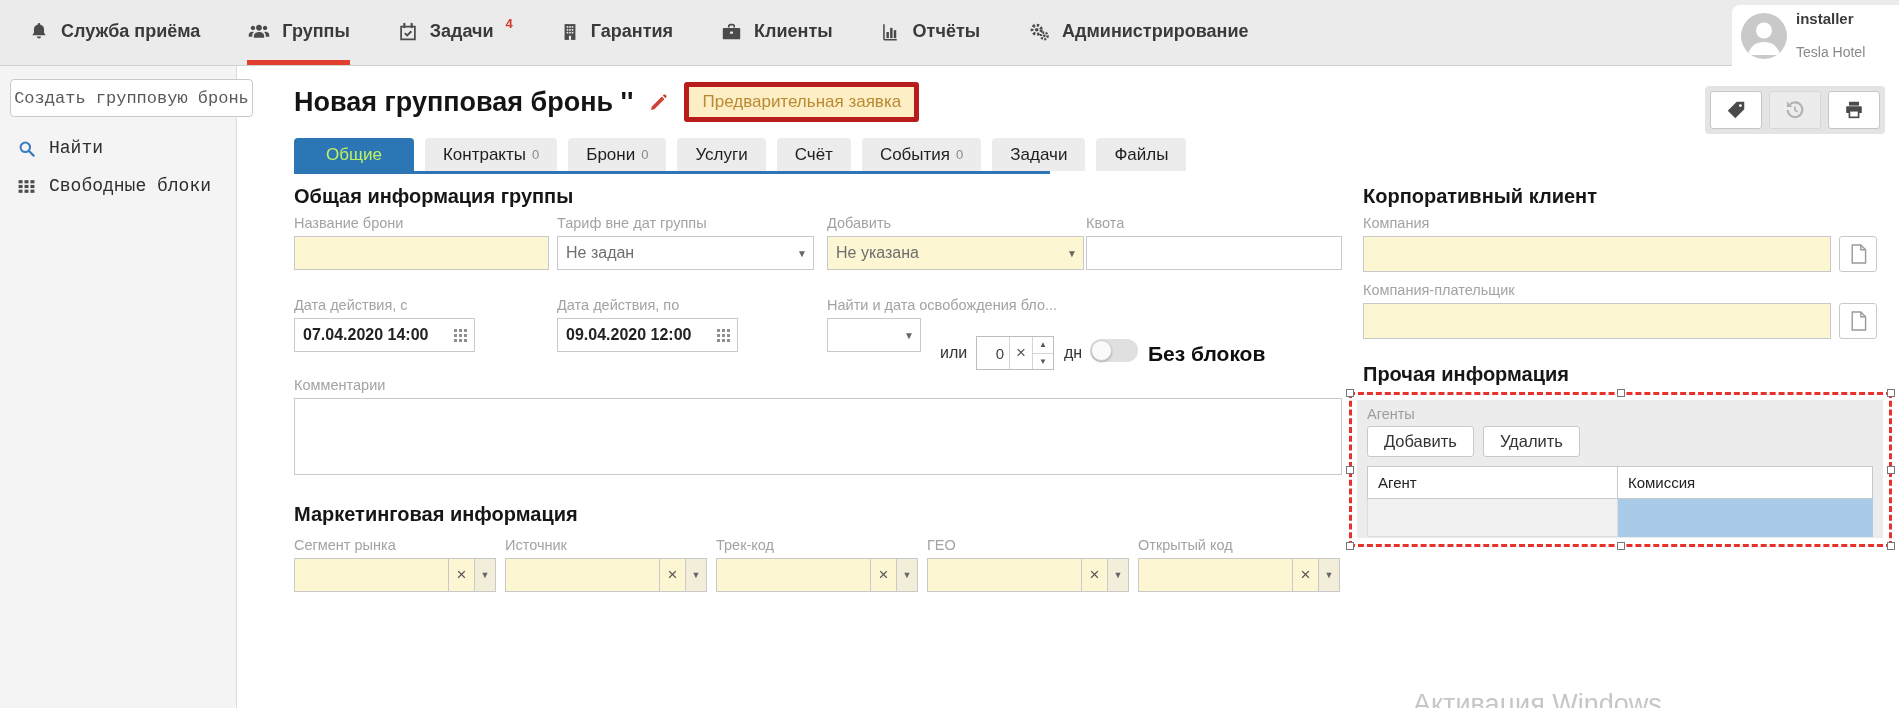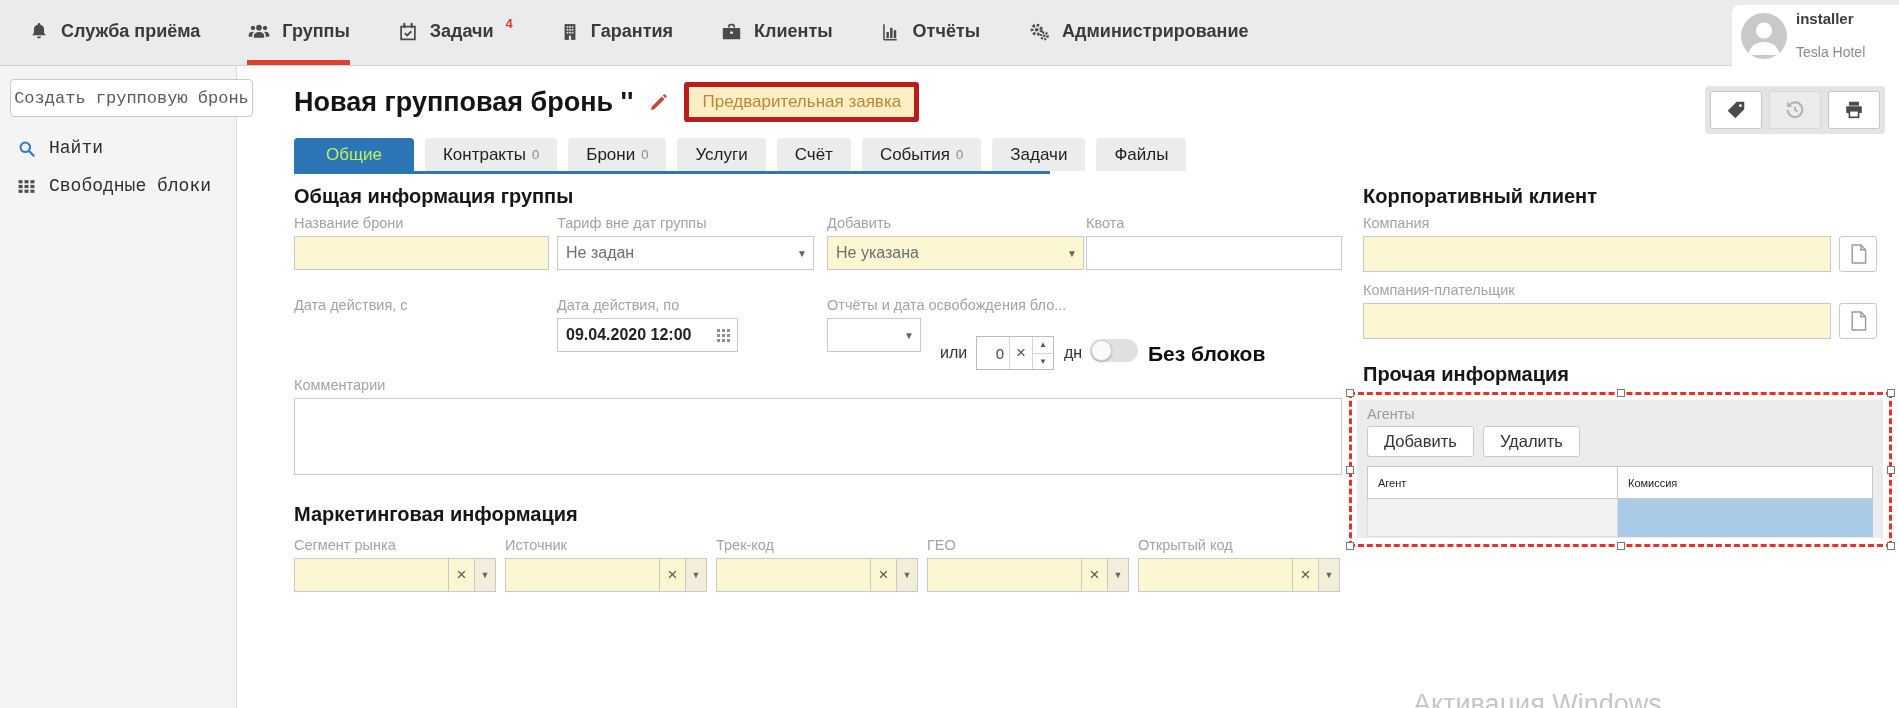--- a/index.html
+++ b/index.html
@@ -198,21 +198,21 @@
   }
   .agents-label { font-size:14.5px; color:#9d9d9d; }
   .agents-buttons { margin-top:4px; display:flex; gap:9px; }
   .panel-btn {
     height:31px; padding:0 16px; background:#fff; border:1px solid #c9c9c9;
     border-radius:3px; font-size:16.5px; color:#333; font-family:inherit; cursor:pointer;
   }
   .agents-table { margin-top:9px; width:100%; border-collapse:collapse; table-layout:fixed; }
   .agents-table th {
     background:#fff; border:1px solid #c9c9c9; font-weight:normal;
-    font-size:11px; text-align:left; padding:5px 10px; height:32px; color:#222;
+    font-size:15px; text-align:left; padding:5px 10px; height:32px; color:#222;
   }
   .agents-table td { height:38px; }
   .cell-agent { background:#f1f1f1; border:1px solid #dcdcdc; }
   .cell-commission { background:#a9cbe8; border:1px solid #a9cbe8; }
 
   .annotation {
     position:absolute; left:1085px; top:326px; width:543px; height:155px;
     border:3px dashed #e8312a; z-index:5; pointer-events:none;
   }
   .handle {
@@ -463,20 +463,38 @@
   </div>
   <div class="field" id="f-quota">
     <div class="flabel">Квота</div>
     <div class="control">
         <input class="plain" style="">
       </div>
   </div>
 
   <div class="field" id="f-datefrom">
     <div class="flabel">Дата действия, с</div>
+    <div class="control date-input">
+      <input class="plain" value="07.04.2020 14:00" style="">
+      <span class="date-grid">
+          <svg width="13" height="13" viewBox="0 0 13 13">
+            <g fill="currentColor">
+              <rect x="0" y="0" width="3" height="3"></rect>
+              <rect x="5" y="0" width="3" height="3"></rect>
+              <rect x="10" y="0" width="3" height="3"></rect>
+              <rect x="0" y="5" width="3" height="3"></rect>
+              <rect x="5" y="5" width="3" height="3"></rect>
+              <rect x="10" y="5" width="3" height="3"></rect>
+              <rect x="0" y="10" width="3" height="3"></rect>
+              <rect x="5" y="10" width="3" height="3"></rect>
+              <rect x="10" y="10" width="3" height="3"></rect>
+            </g>
+          </svg>
+        </span>
+    </div>
   </div>
   <div class="field" id="f-dateto">
     <div class="flabel">Дата действия, по</div>
     <div class="control date-input">
       <input class="plain" value="09.04.2020 12:00" style="">
       <span class="date-grid">
           <svg width="13" height="13" viewBox="0 0 13 13">
             <g fill="currentColor">
               <rect x="0" y="0" width="3" height="3"></rect>
               <rect x="5" y="0" width="3" height="3"></rect>
@@ -486,21 +504,21 @@
               <rect x="10" y="5" width="3" height="3"></rect>
               <rect x="0" y="10" width="3" height="3"></rect>
               <rect x="5" y="10" width="3" height="3"></rect>
               <rect x="10" y="10" width="3" height="3"></rect>
             </g>
           </svg>
         </span>
     </div>
   </div>
   <div class="field" id="f-release">
-    <div class="flabel">Отчёты и дата освобождения бло...</div>
+    <div class="flabel">Найти и дата освобождения бло...</div>
     <div class="control">
       <span class="sel-text"></span>
       <span class="sel-arrow">▼</span>
     </div>
   </div>
   <span class="inline-text" id="t-or">или</span>
   <div class="spinner">
     <div class="spin-val">0</div>
     <div class="spin-clear">×</div>
     <div class="spin-arrows">

